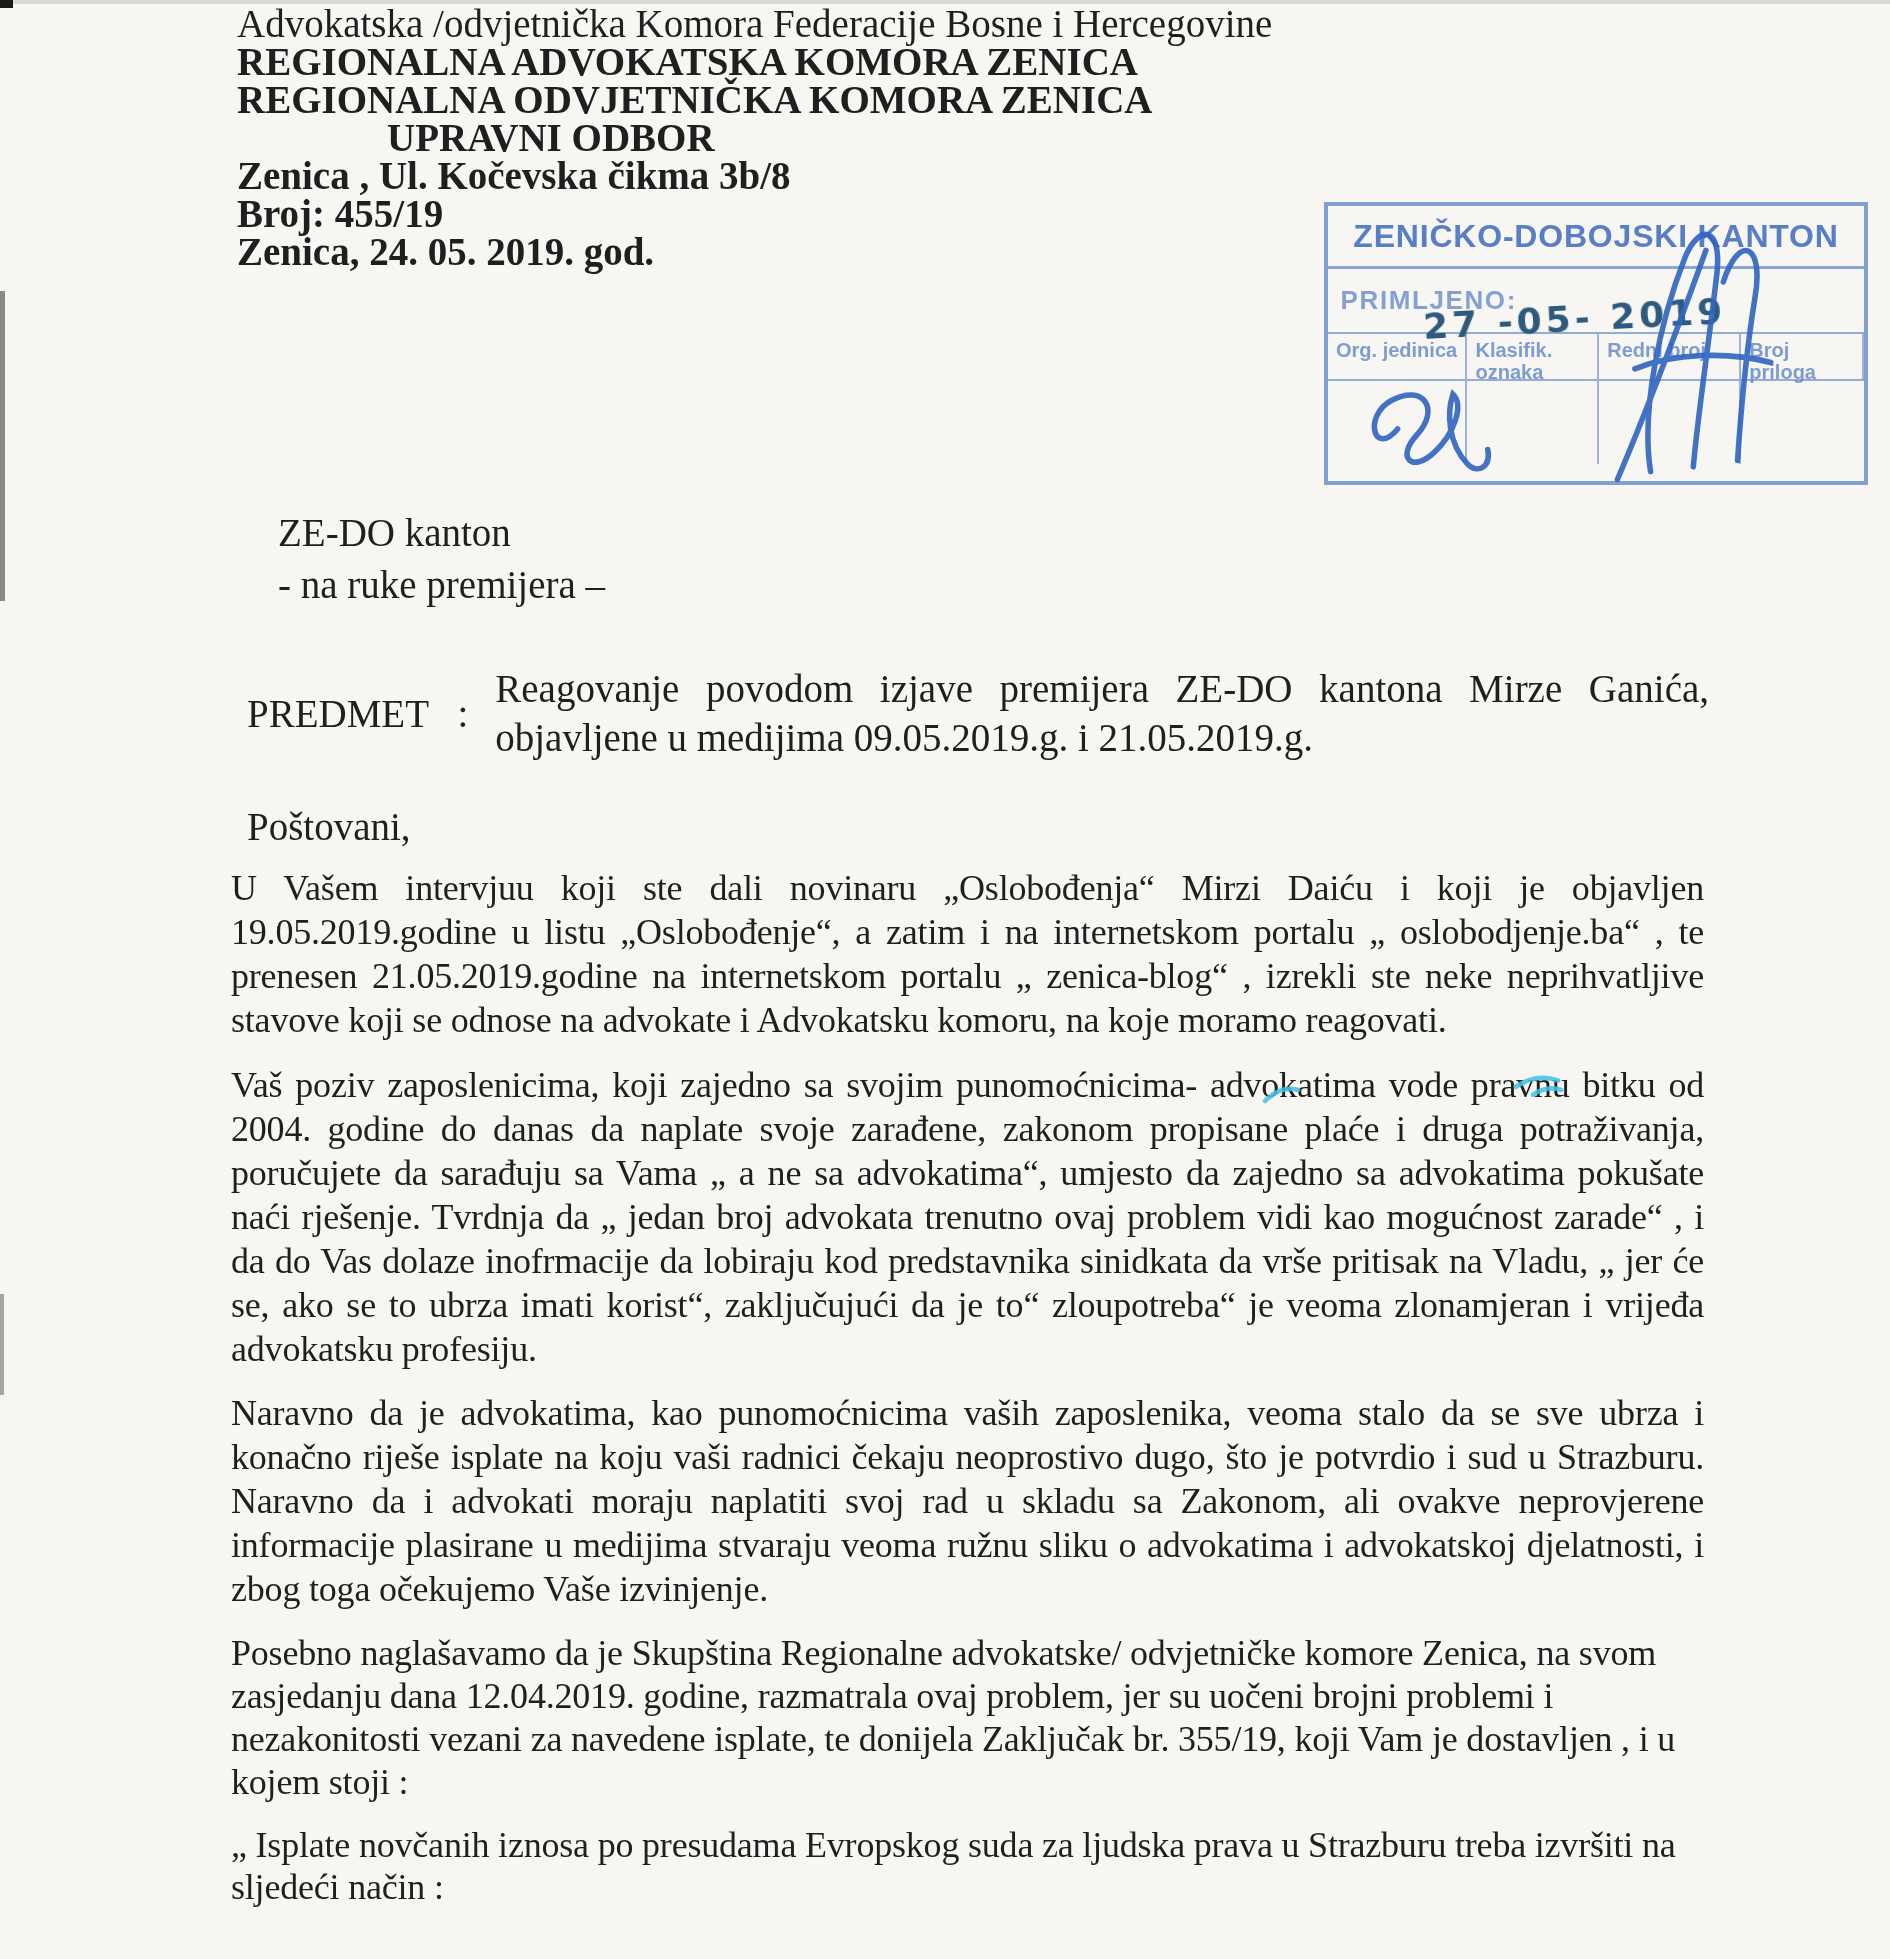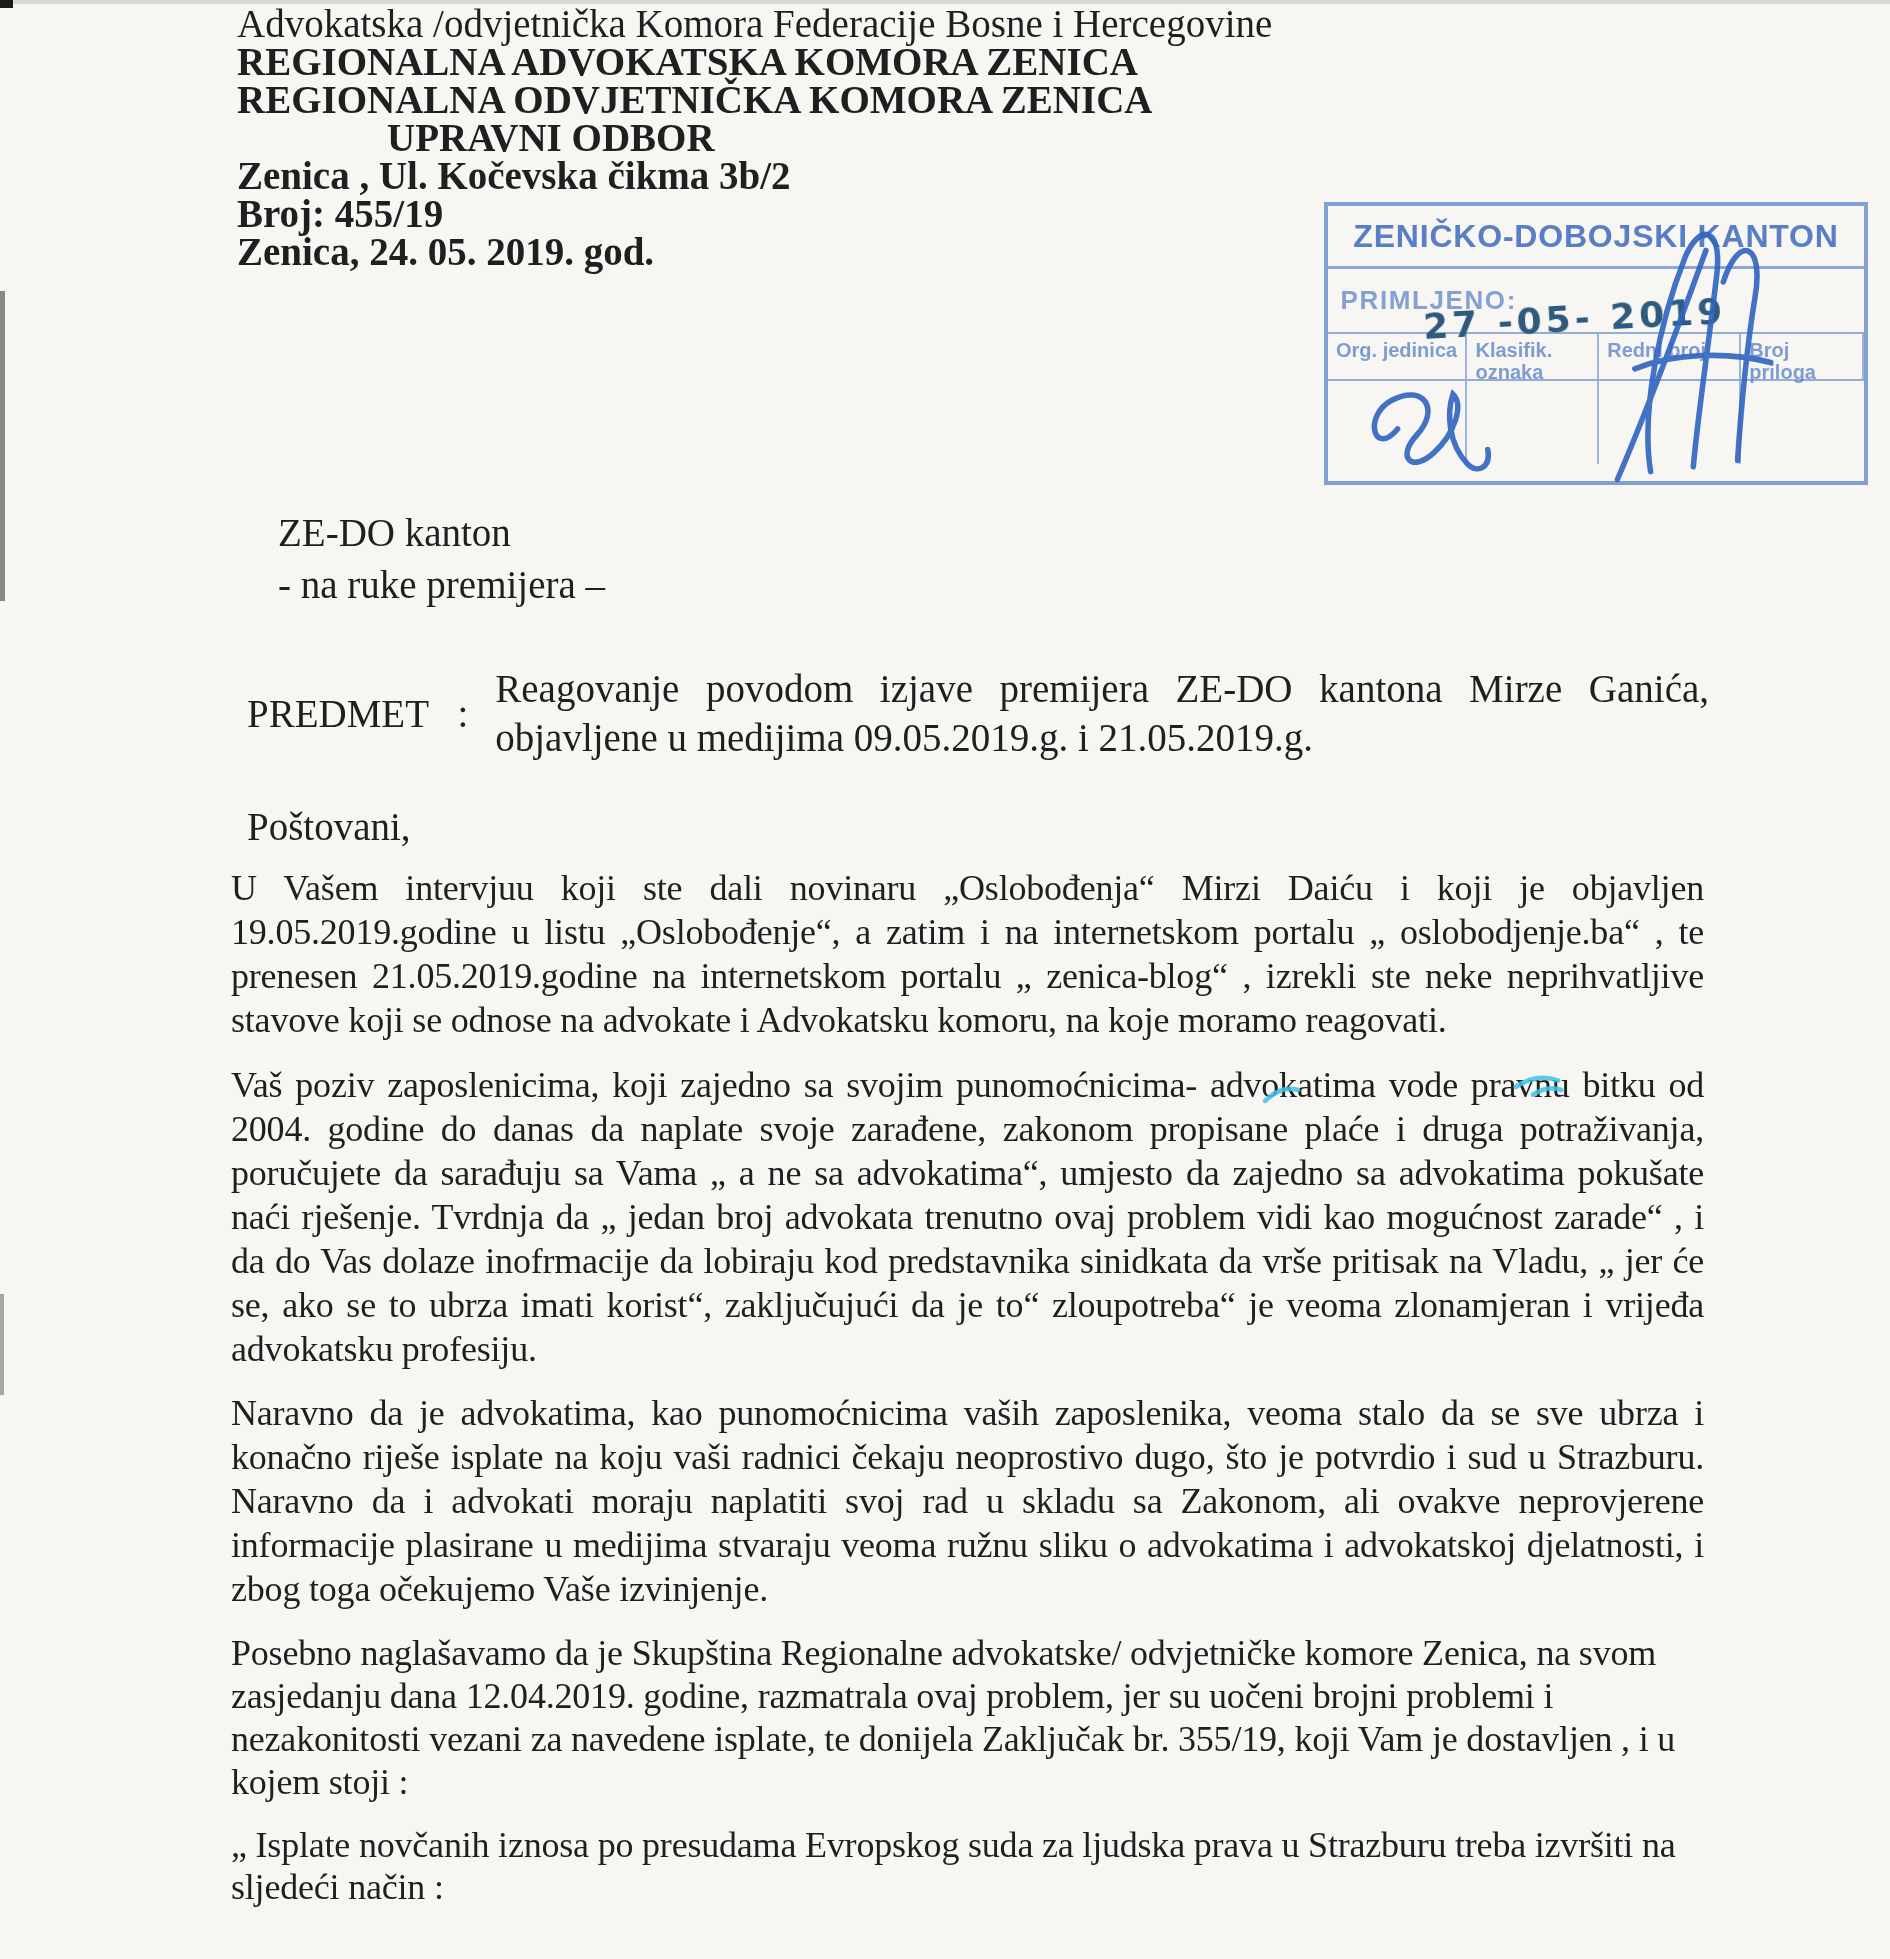--- a/index.html
+++ b/index.html
@@ -74,21 +74,21 @@
   <div class="top-band"></div>
   <div class="corner-mark"></div>
   <div class="edge-strip1"></div>
   <div class="edge-strip2"></div>
 
   <div class="header">
     <div class="org1">Advokatska /odvjetnička Komora Federacije Bosne i Hercegovine</div>
     <div>REGIONALNA ADVOKATSKA KOMORA ZENICA</div>
     <div>REGIONALNA ODVJETNIČKA KOMORA ZENICA</div>
     <div class="org4">UPRAVNI ODBOR</div>
-    <div>Zenica , Ul. Kočevska čikma 3b/2</div>
+    <div>Zenica , Ul. Kočevska čikma 3b/8</div>
     <div>Broj: 455/19</div>
     <div>Zenica, 24. 05. 2019. god.</div>
   </div>
 
   <div class="stamp">
     <div class="stamp-title">ZENIČKO-DOBOJSKI KANTON</div>
     <div class="stamp-received">PRIMLJENO:</div>
     <div class="stamp-table">
       <div class="stamp-th">Org. jedinica</div>
       <div class="stamp-th">Klasifik. oznaka</div>

